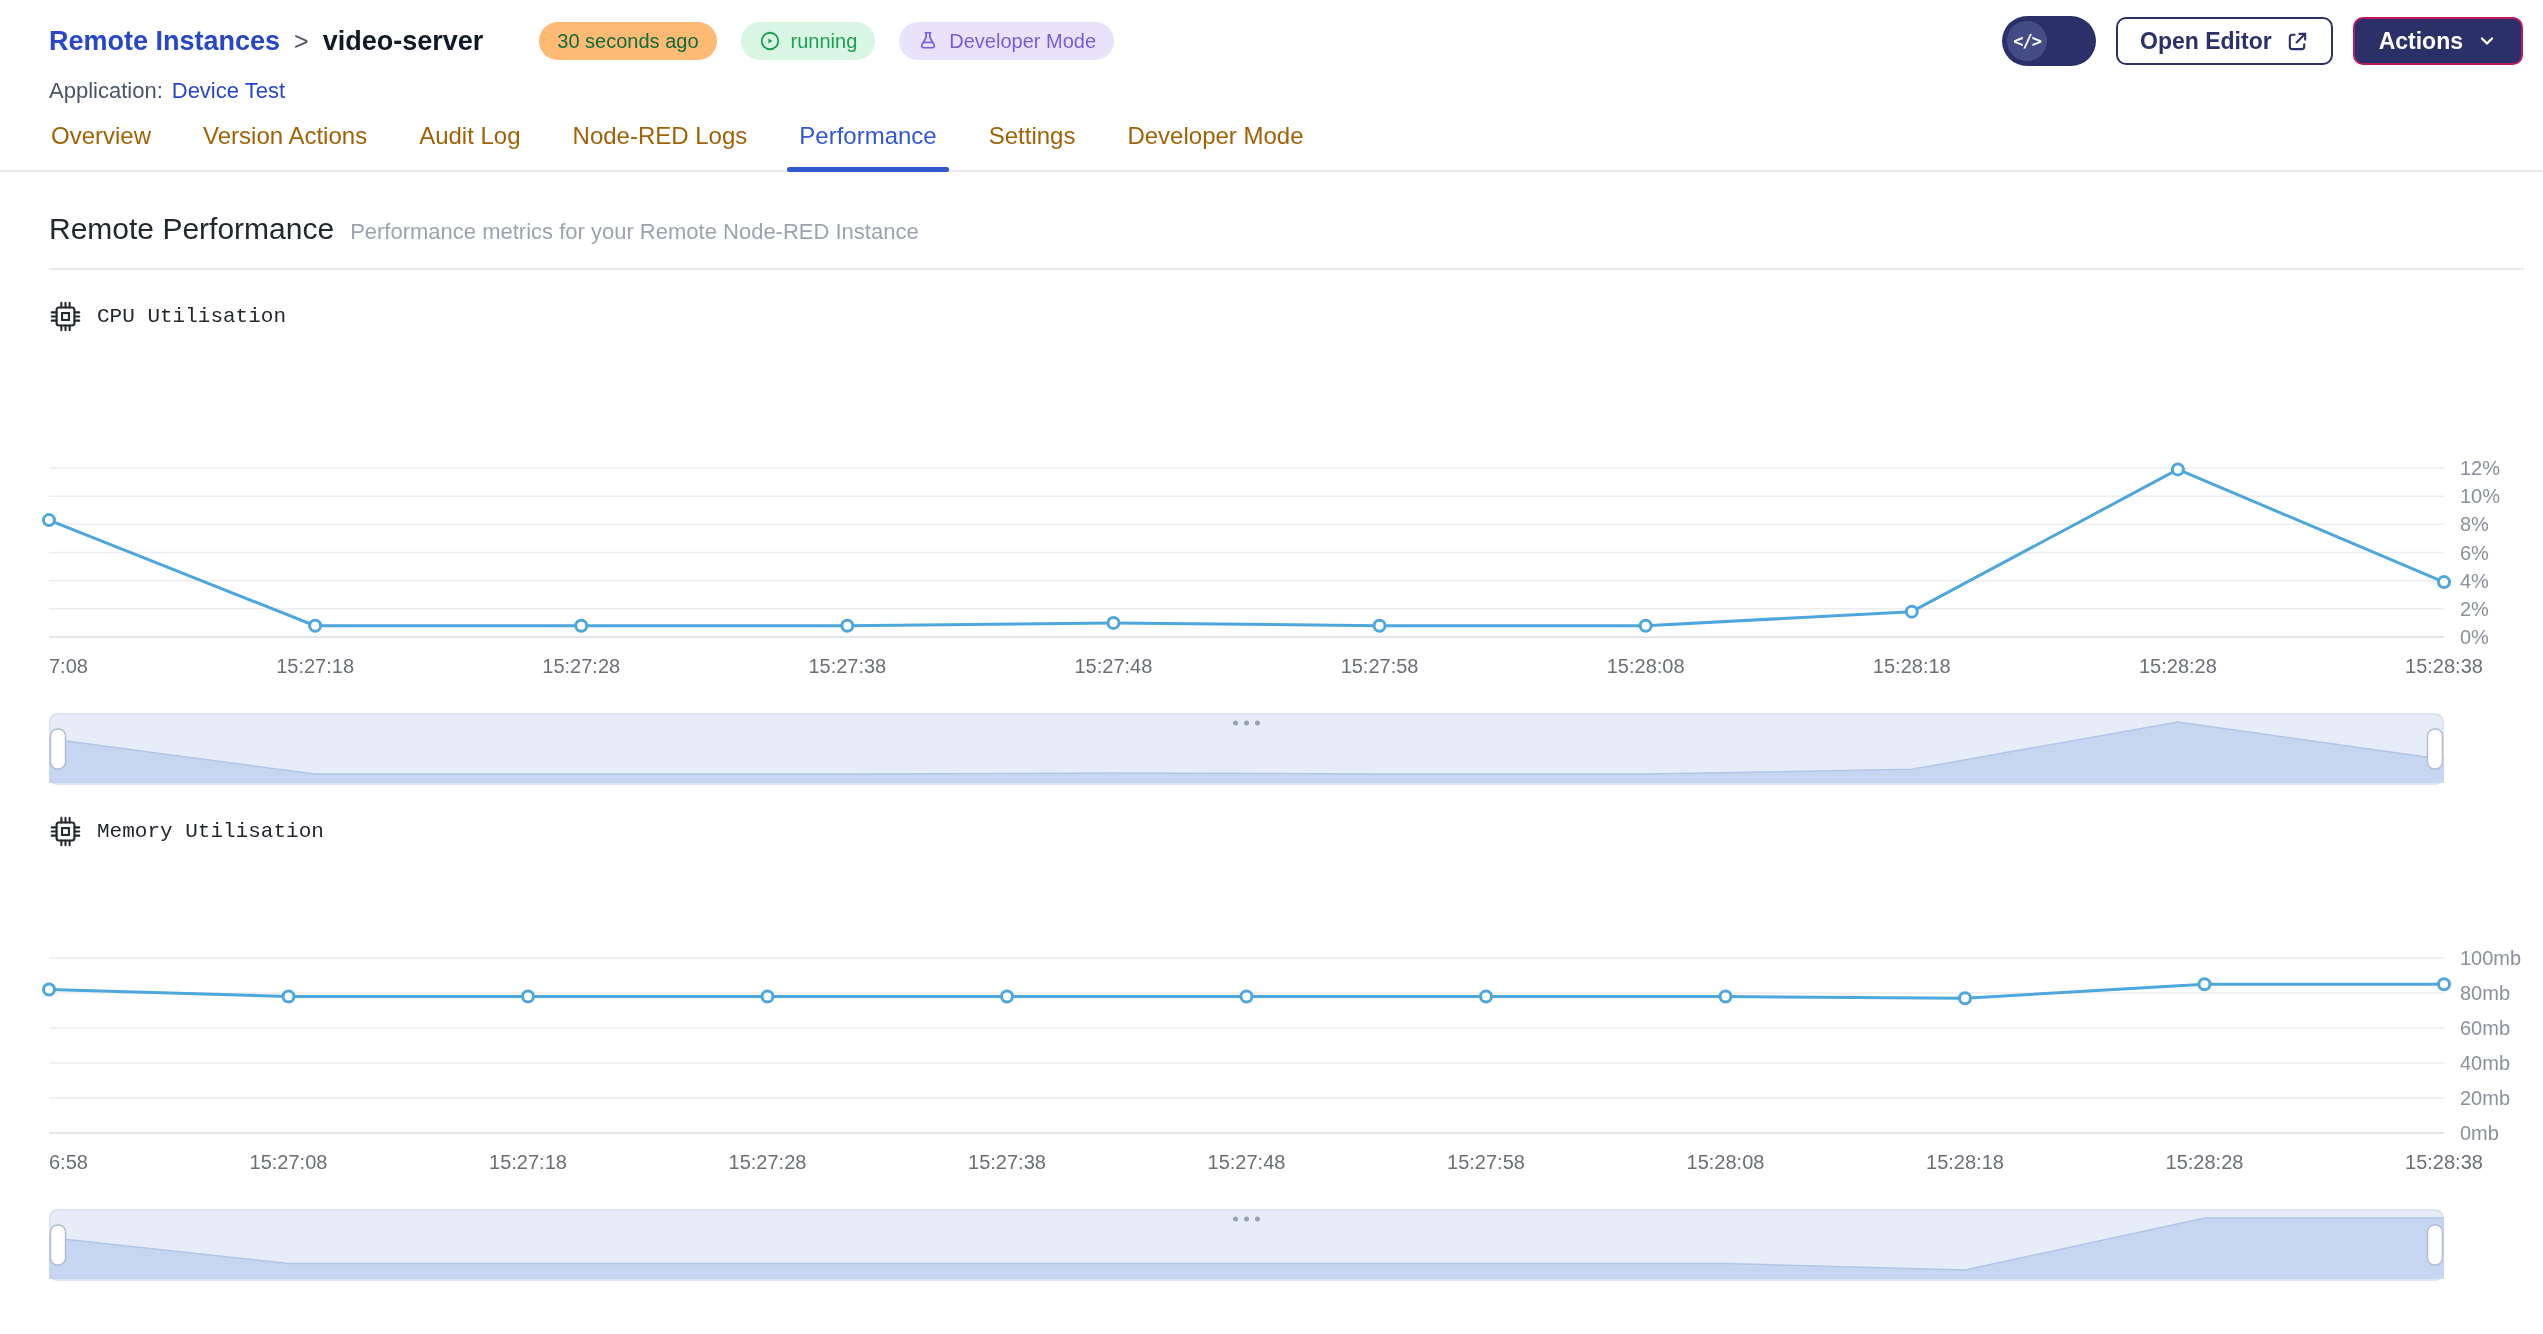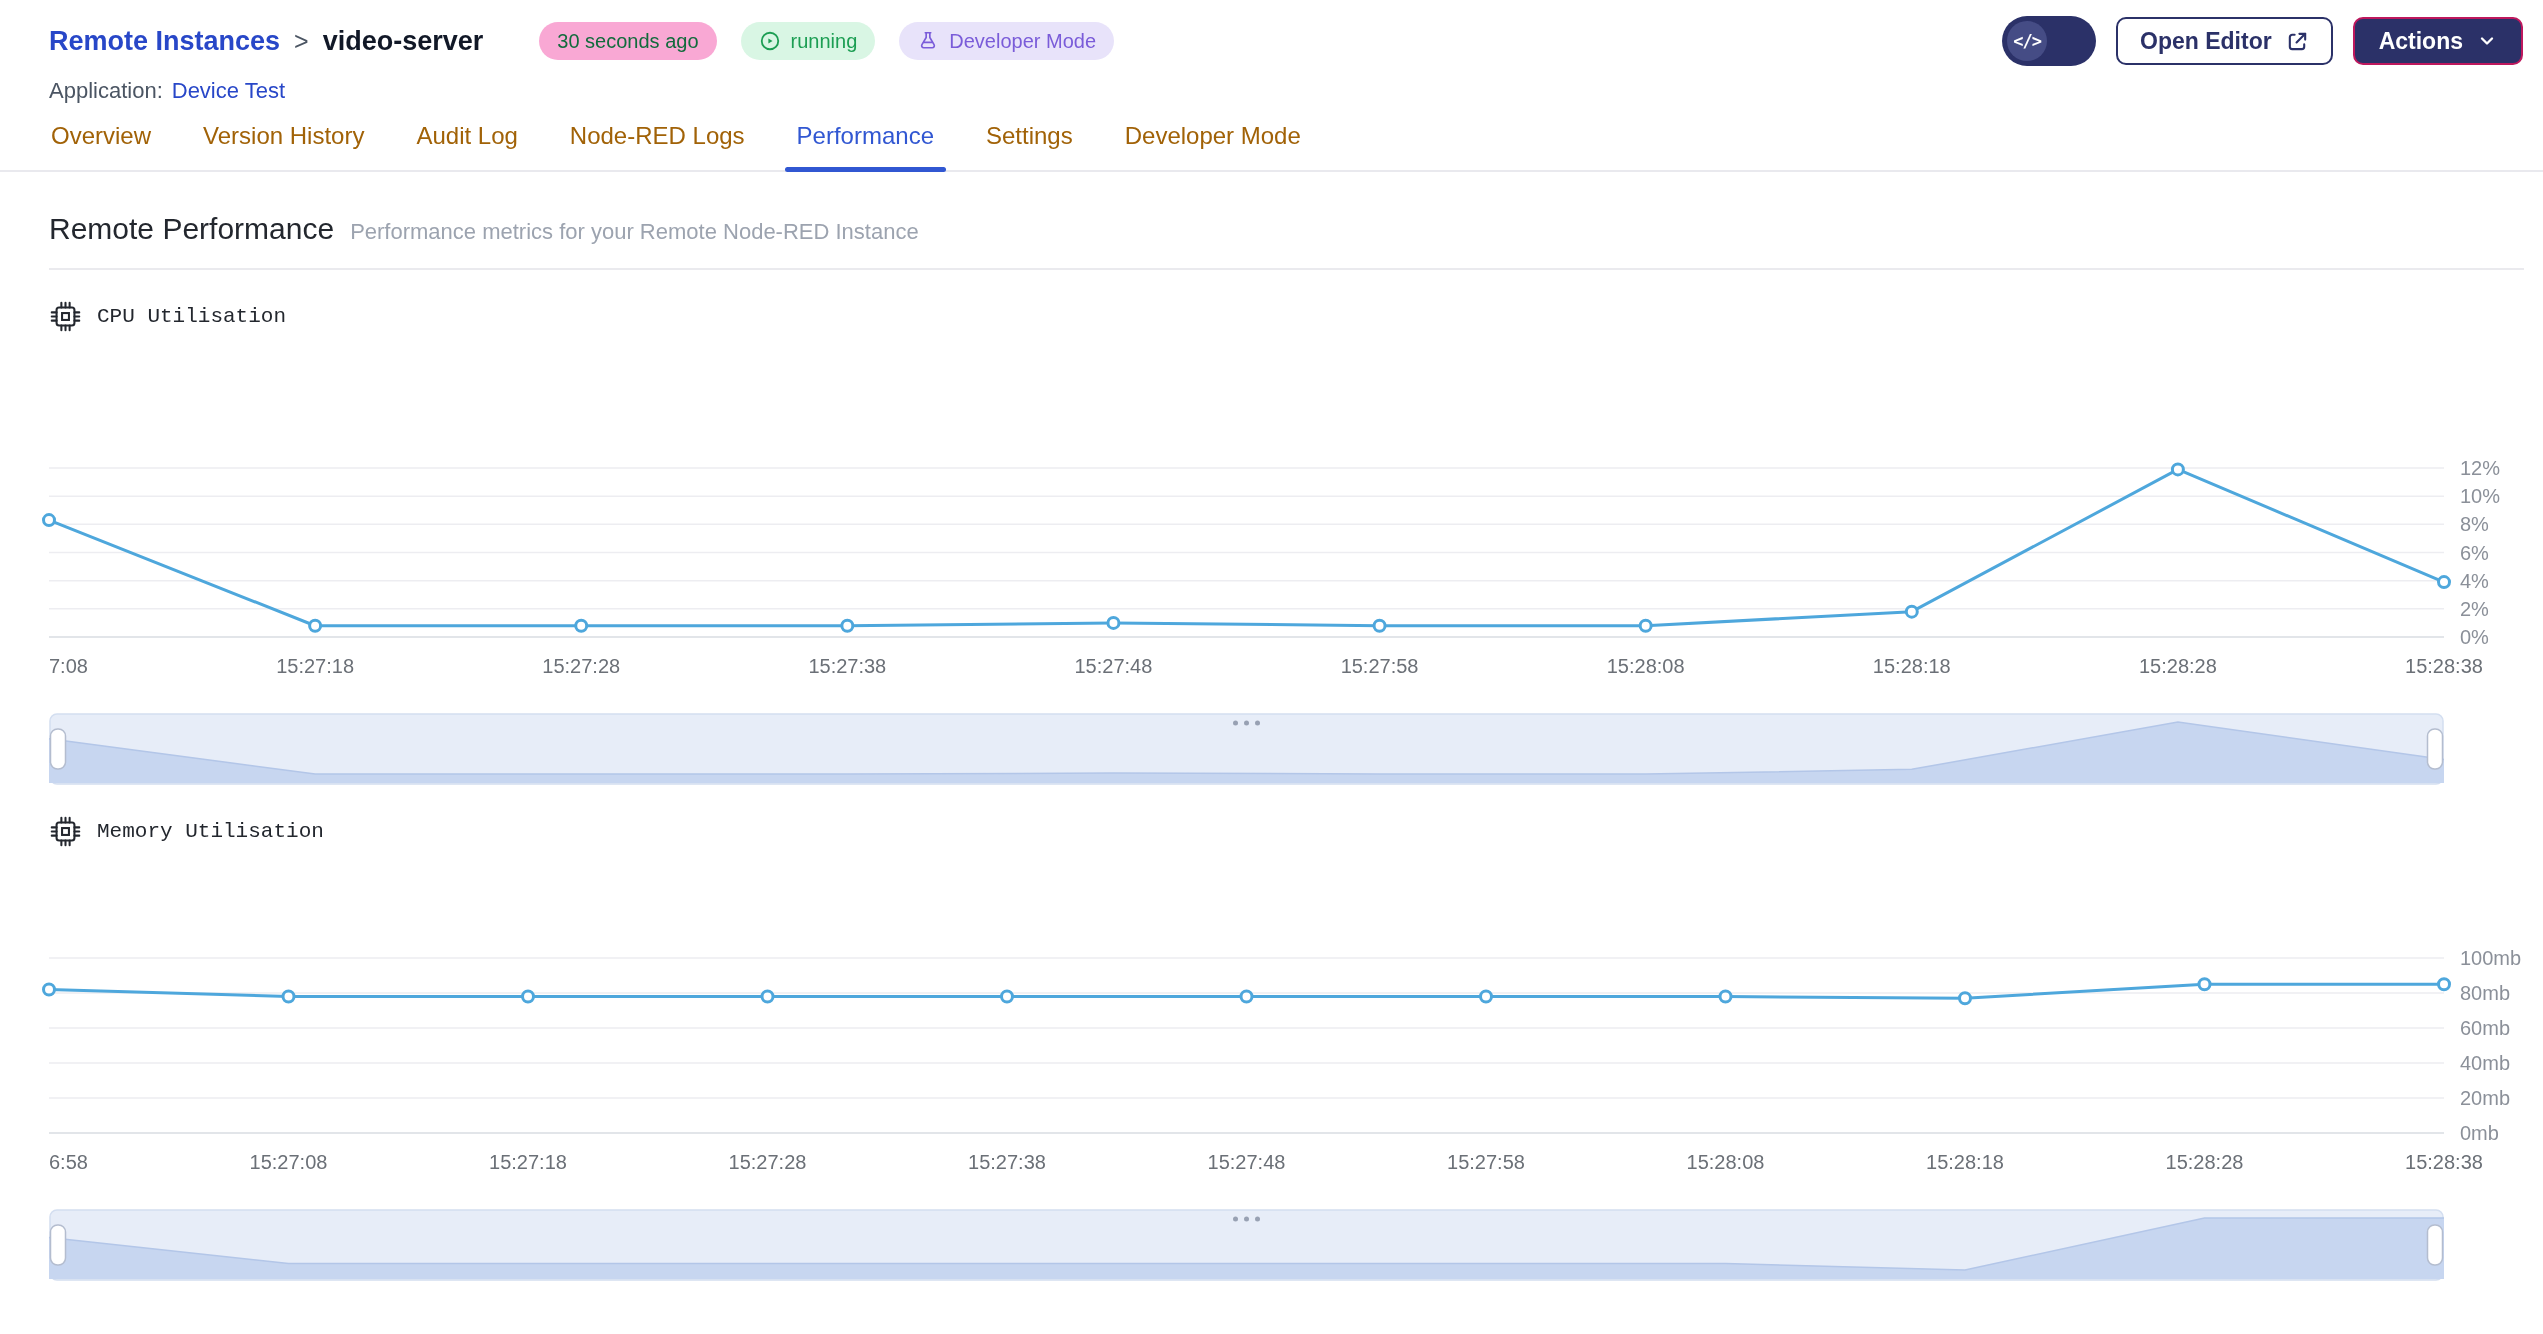--- a/index.html
+++ b/index.html
@@ -11,21 +11,21 @@
   }
 
   
   .header { padding:12px 20px 0 49px; }
   .row1 { display:flex; align-items:center; height:58px; }
   .crumb { font-size:27px; font-weight:700; color:#2847c8; text-decoration:none; cursor:pointer; }
   .sep { font-size:25px; color:#4b5563; margin:0 14px; }
   .instance { font-size:27px; font-weight:700; color:#111827; }
   .badges { display:flex; align-items:center; gap:24px; margin-left:56px; }
   .badge { display:inline-flex; align-items:center; gap:10px; height:38px; padding:0 18px; border-radius:19px; font-size:20px; white-space:nowrap; }
-  .badge-time { background:#f9a8d4; color:#116b3c; }
+  .badge-time { background:#fdba74; color:#116b3c; }
   .badge-running { background:#d9f6e4; color:#1c9e53; }
   .badge-dev { background:#e8e3fa; color:#7a5cd9; }
   .badge svg { display:block; }
   .spacer { flex:1; }
   .controls { display:flex; align-items:center; gap:20px; }
   .toggle { width:94px; height:50px; border-radius:25px; background:#2b3168; display:flex; align-items:center; padding:0 5px; cursor:pointer; }
   .knob { width:40px; height:40px; border-radius:50%; background:#454c85; display:flex; align-items:center; justify-content:center; }
   .code-glyph { color:#ffffff; font-size:17px; font-weight:700; font-family:"DejaVu Sans Mono", monospace; letter-spacing:-1px; }
   .btn { height:48px; border-radius:10px; display:inline-flex; align-items:center; gap:14px; font-size:23px; font-weight:700; cursor:pointer; font-family:inherit; }
   .btn-outline { background:#ffffff; border:2px solid #2b3168; color:#2b3168; padding:0 22px; }
@@ -107,21 +107,21 @@
   </div>
 
   <div class="row2">
     <span>Application:</span>
     <a class="app-link">Device Test</a>
   </div>
 </header>
 
 <nav class="tabs">
   <div class="tab">Overview</div>
-  <div class="tab">Version History</div>
+  <div class="tab">Version Actions</div>
   <div class="tab">Audit Log</div>
   <div class="tab">Node-RED Logs</div>
   <div class="tab active">Performance</div>
   <div class="tab">Settings</div>
   <div class="tab">Developer Mode</div>
 </nav>
 
 <main>
   <div class="page-title-row">
     <h2 class="page-title">Remote Performance</h2>

